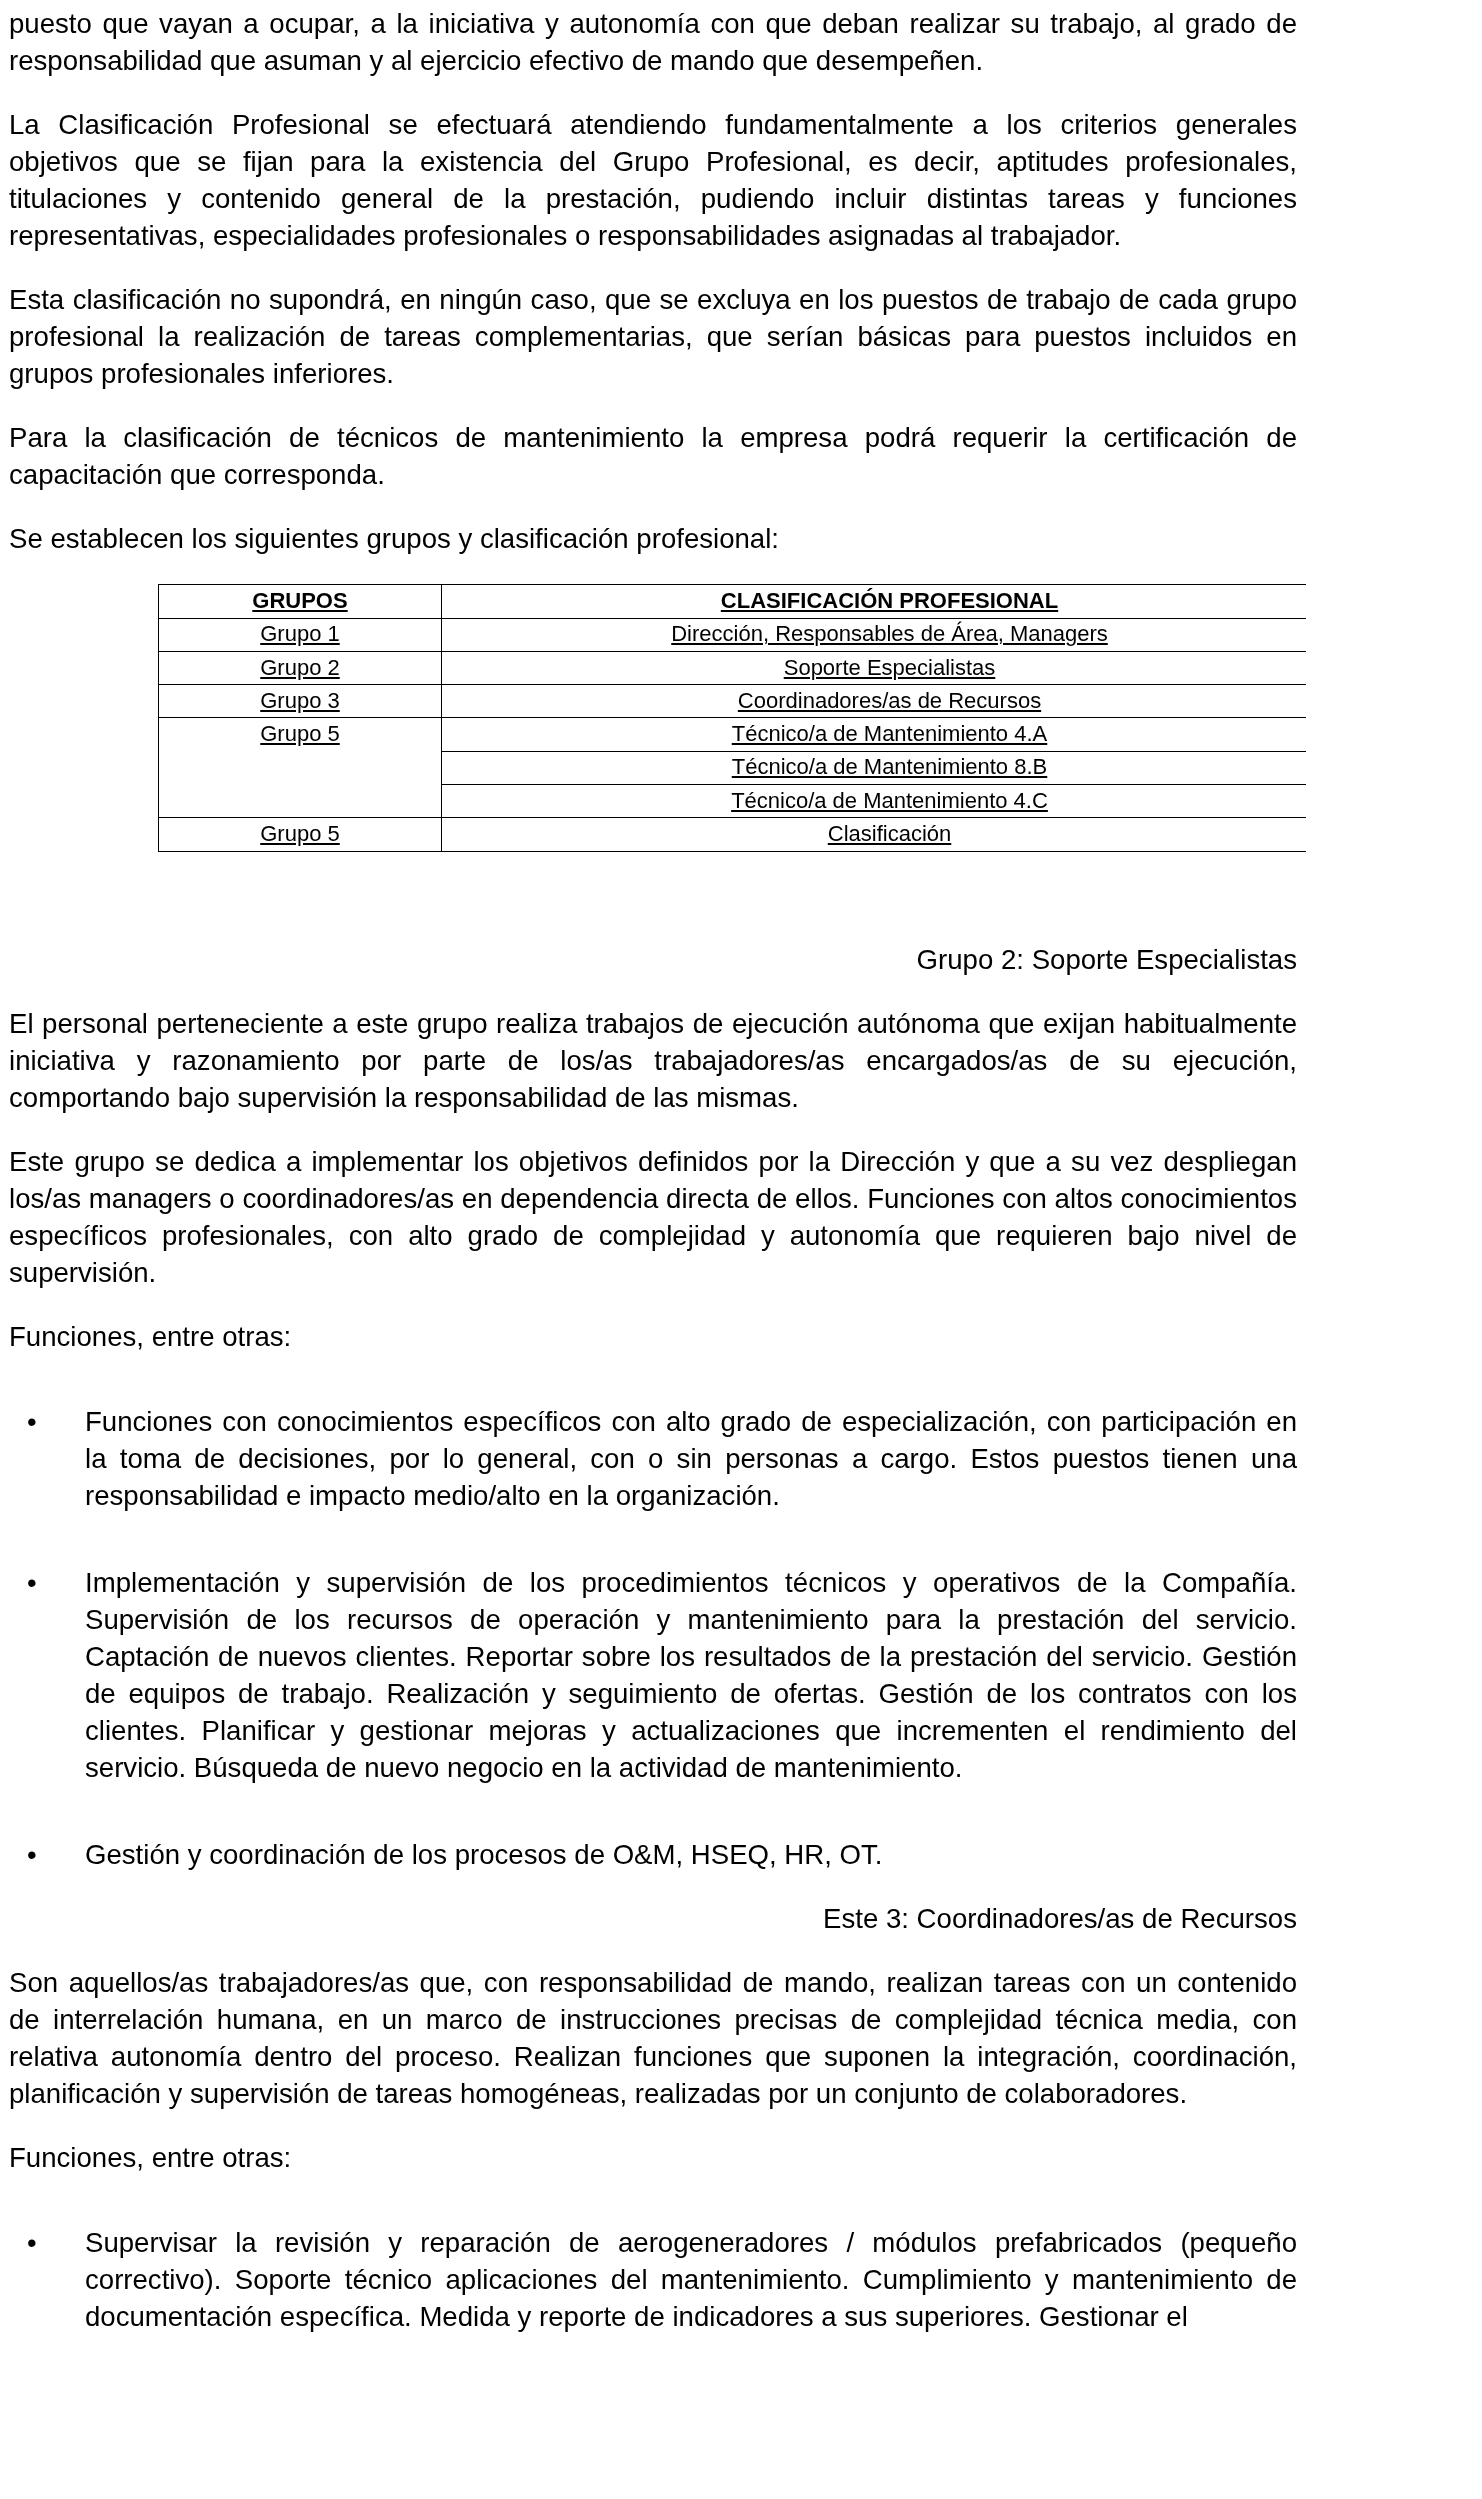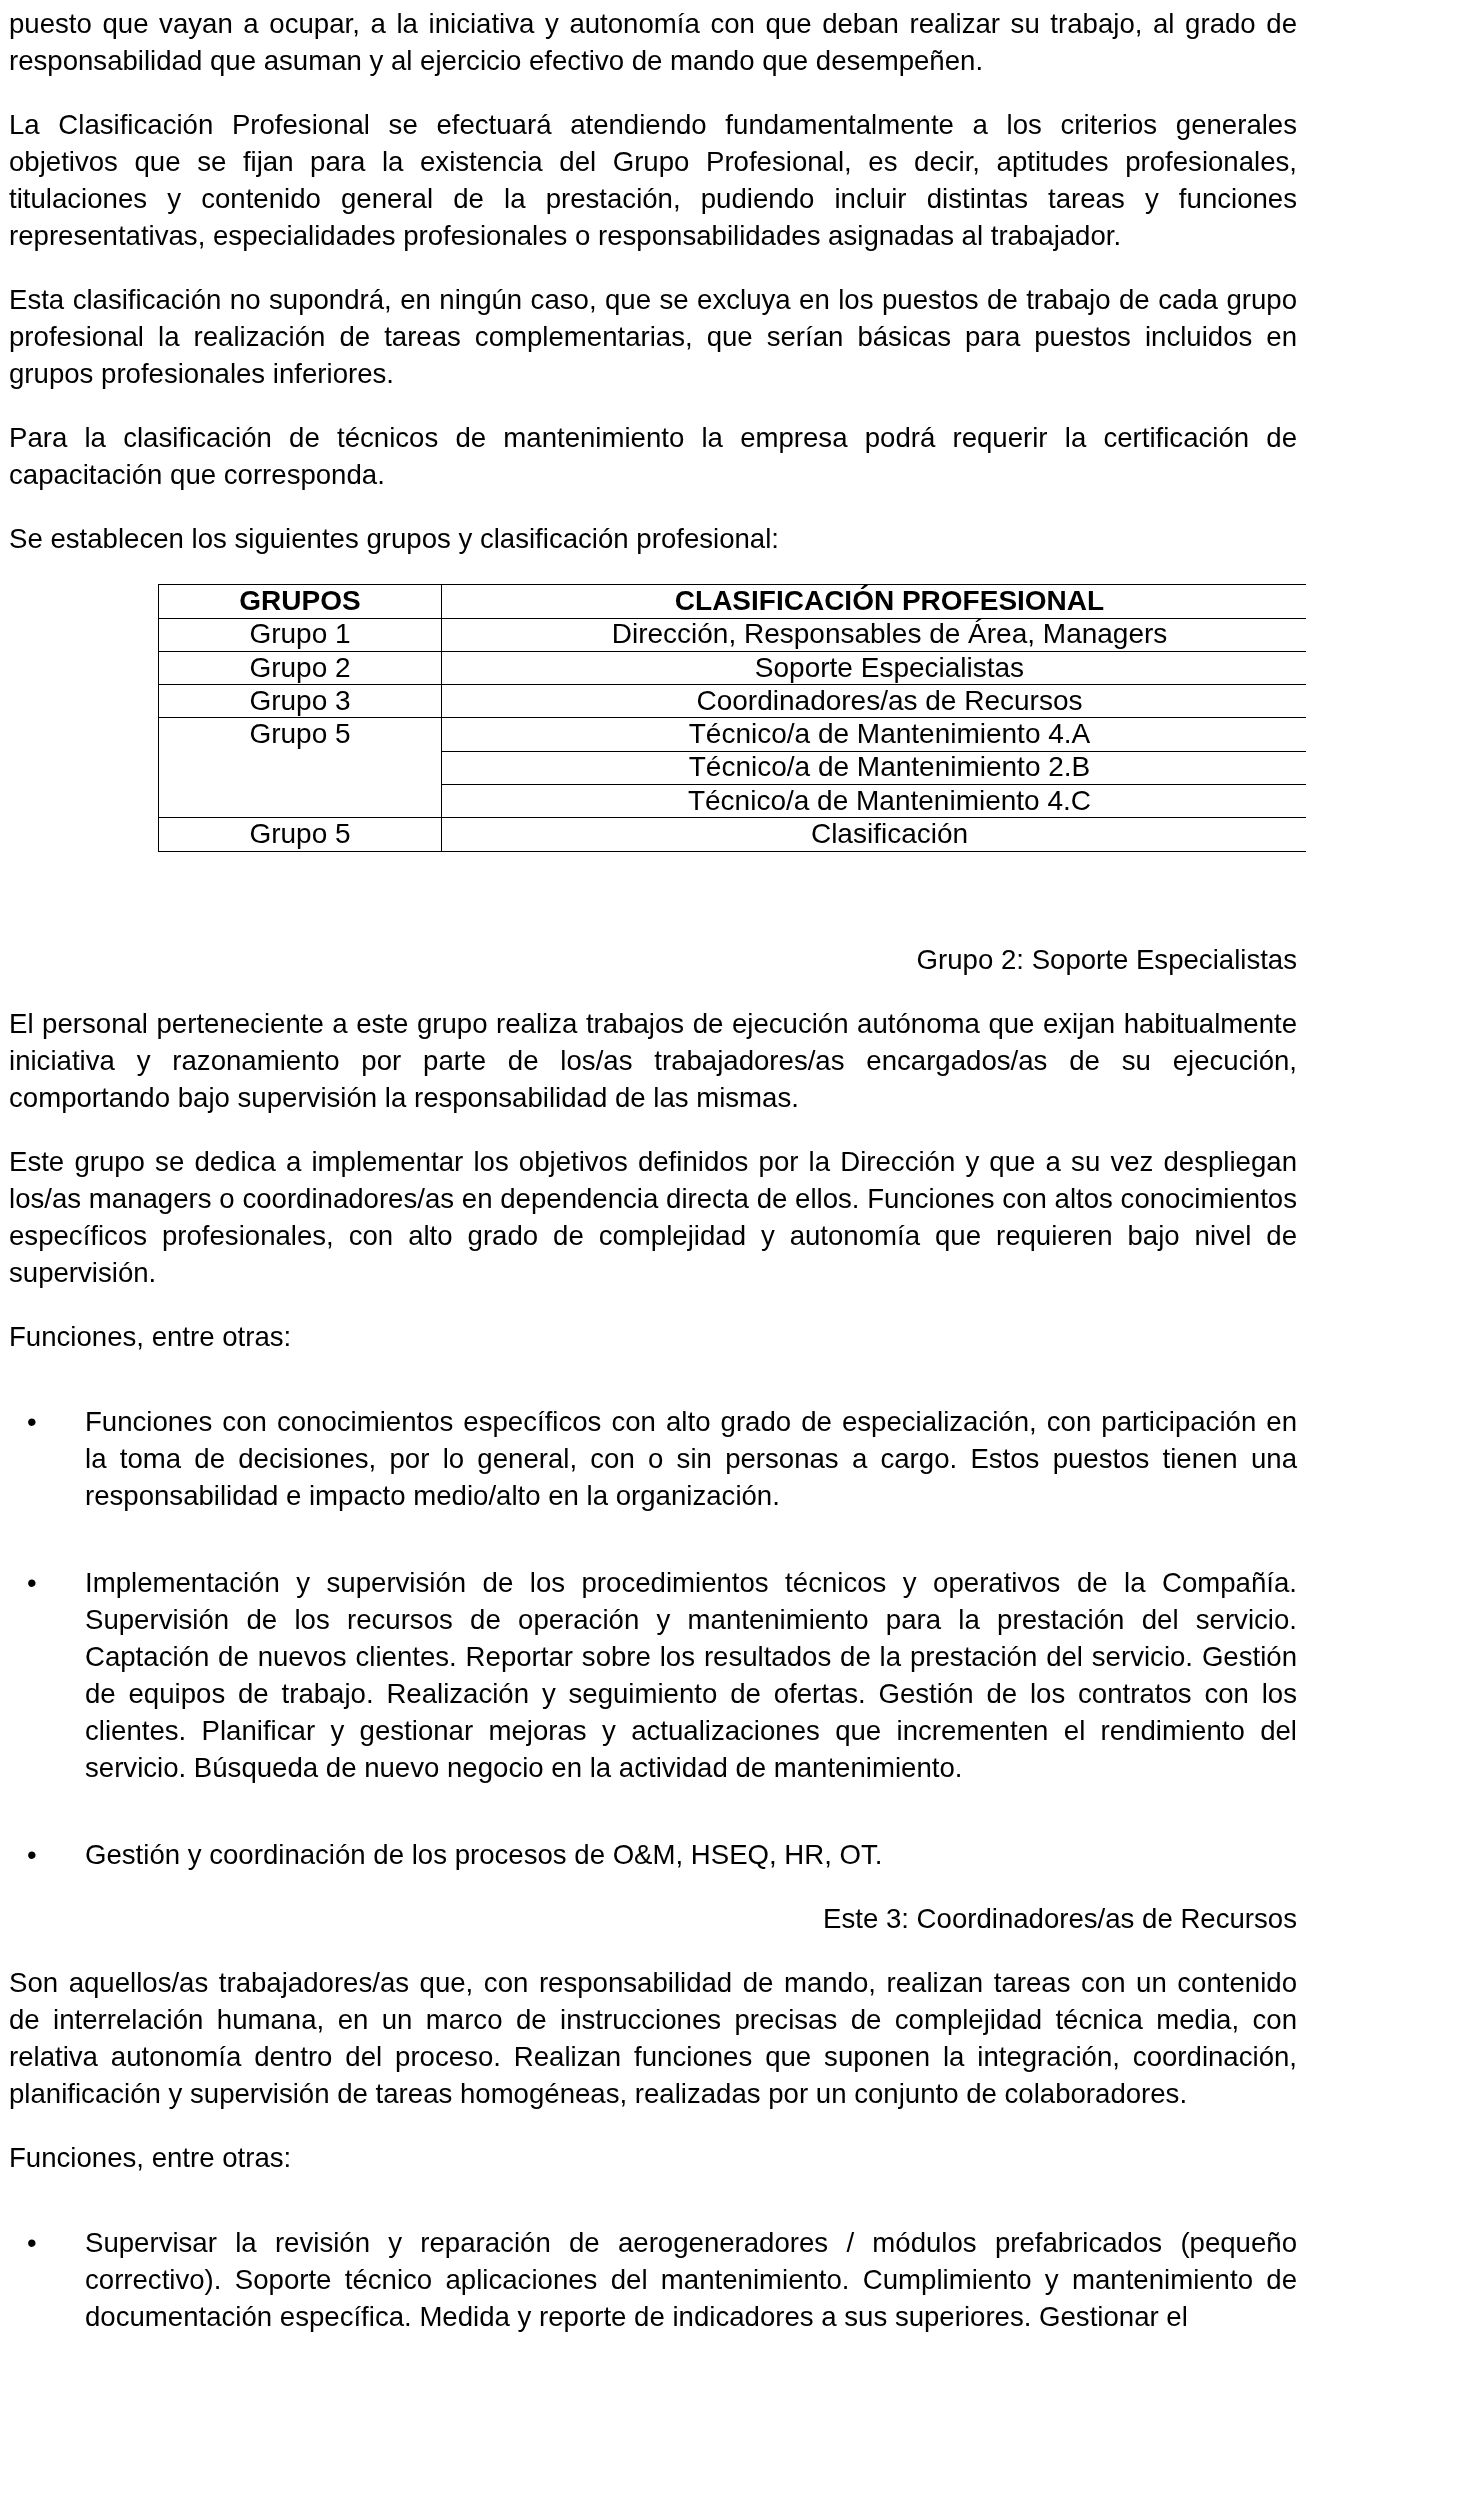--- a/index.html
+++ b/index.html
@@ -27,22 +27,23 @@
   p.section-heading {
     margin: 0 0 27px 0;
     text-align: right;
     font-weight: normal;
   }
   table.class-table {
     border-collapse: collapse;
     margin: 0 0 89px 149px;
     width: 1179px;
     table-layout: fixed;
-    font-size: 28px;
+    font-size: 22px;
     line-height: 26px;
+    text-decoration: underline;
   }
   table.class-table th,
   table.class-table td {
     border: 1.8px solid #000000;
     padding: 2.7px 7.1px 3.6px 7.1px;
     overflow: hidden;
     white-space: nowrap;
   }
   table.class-table th {
     font-weight: bold;
@@ -112,21 +113,21 @@
       </tr>
       <tr>
         <td>Grupo 3</td>
         <td>Coordinadores/as de Recursos</td>
       </tr>
       <tr>
         <td rowspan="3">Grupo 5</td>
         <td>Técnico/a de Mantenimiento 4.A</td>
       </tr>
       <tr>
-        <td>Técnico/a de Mantenimiento 2.B</td>
+        <td>Técnico/a de Mantenimiento 8.B</td>
       </tr>
       <tr>
         <td>Técnico/a de Mantenimiento 4.C</td>
       </tr>
       <tr>
         <td>Grupo 5</td>
         <td>Clasificación</td>
       </tr>
     </tbody>
   </table>

